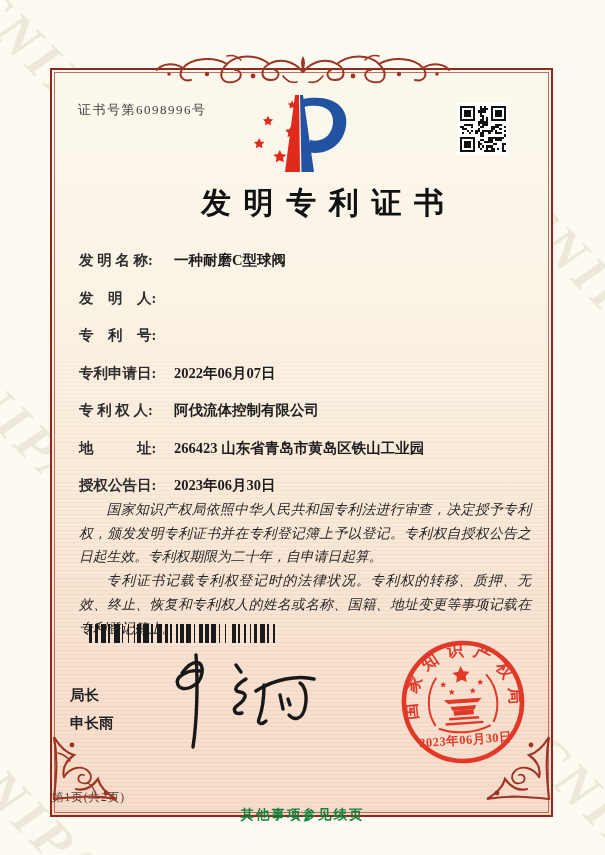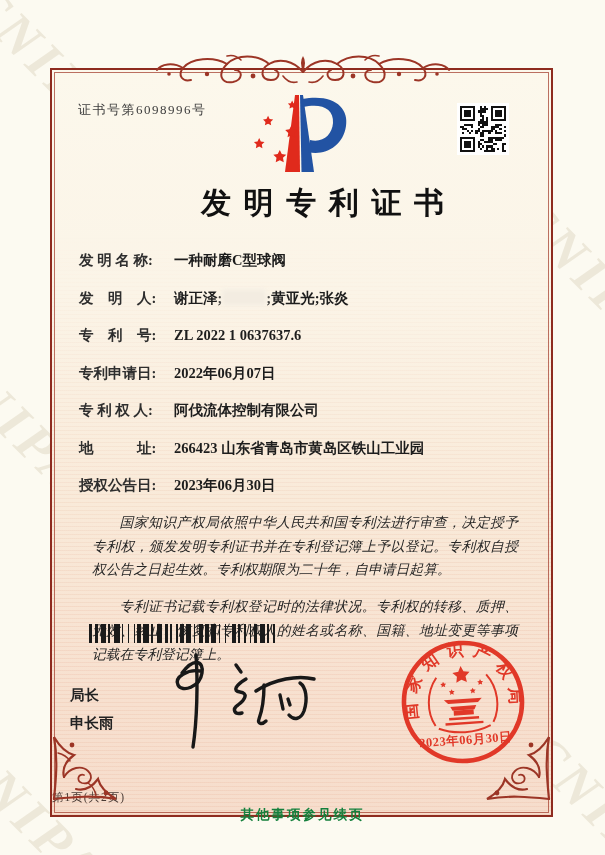--- a/index.html
+++ b/index.html
@@ -34,21 +34,21 @@
   .field-row{display:flex;margin-bottom:16.5px;font-size:14.5px;line-height:21px;font-weight:600;color:#1d1d1d;}
   .flabel{display:inline-block;width:95px;white-space:pre;color:#2e2e2e;flex:none;}
   .fvalue{white-space:pre-wrap;}
   .pair{display:flex;flex:none;}
   .pair.first{width:262px;}
   .redacted{display:inline-block;width:42px;height:13px;margin:0 1px;vertical-align:-1px;
             background:#f3ece1;border-radius:3px;filter:blur(1.5px);box-shadow:0 0 3px 2px rgba(245,240,230,.9);}
   
   .body-text{position:absolute;left:27px;top:428px;width:452px;font-size:13.8px;line-height:1.72;
              font-style:italic;font-weight:500;color:#262626;text-align:justify;}
-  .body-text p{margin:13px;text-indent:2em;}
+  .body-text p{margin:0;text-indent:2em;}
   
   .barcode{position:absolute;left:37px;top:554px;width:186px;height:19px;}
   .officer{position:absolute;left:18px;top:611px;font-family:Liberation Sans, sans-serif;
            font-weight:700;font-size:14.5px;color:#222;line-height:28px;}
   .signature{position:absolute;left:100px;top:573px;width:175px;height:118px;}
   .seal{position:absolute;left:344px;top:565px;width:134px;height:134px;transform:rotate(-4deg);opacity:.95;}
   .page-indicator{position:absolute;left:0;bottom:10px;width:100%;text-align:left;font-size:11.5px;
                   color:#4a3b35;letter-spacing:1px;font-weight:500;}
   .continuation{position:absolute;left:0;top:806px;width:100%;text-align:center;font-size:13.5px;
                 font-weight:600;letter-spacing:2px;color:#15803d;}
@@ -234,25 +234,23 @@
 
     <div class="title">发明专利证书</div>
 
     <div class="fields">
       <div class="field-row">
         <span class="flabel">发 明 名 称: </span>
         <span class="fvalue">一种耐磨C型球阀</span>
       </div>
       <div class="field-row">
         <span class="flabel">发　明　人: </span>
-        <span class="fvalue"><span>谢正泽;</span><span class="redacted"></span><span>;黄亚光;张炎</span></span>
       </div>
       <div class="field-row">
         <span class="flabel">专　利　号: </span>
-        <span class="fvalue">ZL 2022 1 0637637.6</span>
       </div>
       <div class="field-row">
         <span class="flabel">专利申请日: </span>
         <span class="fvalue">2022年06月07日</span>
       </div>
       <div class="field-row">
         <span class="flabel">专 利 权 人: </span>
         <span class="fvalue">阿伐流体控制有限公司</span>
       </div>
       <div class="field-row">

